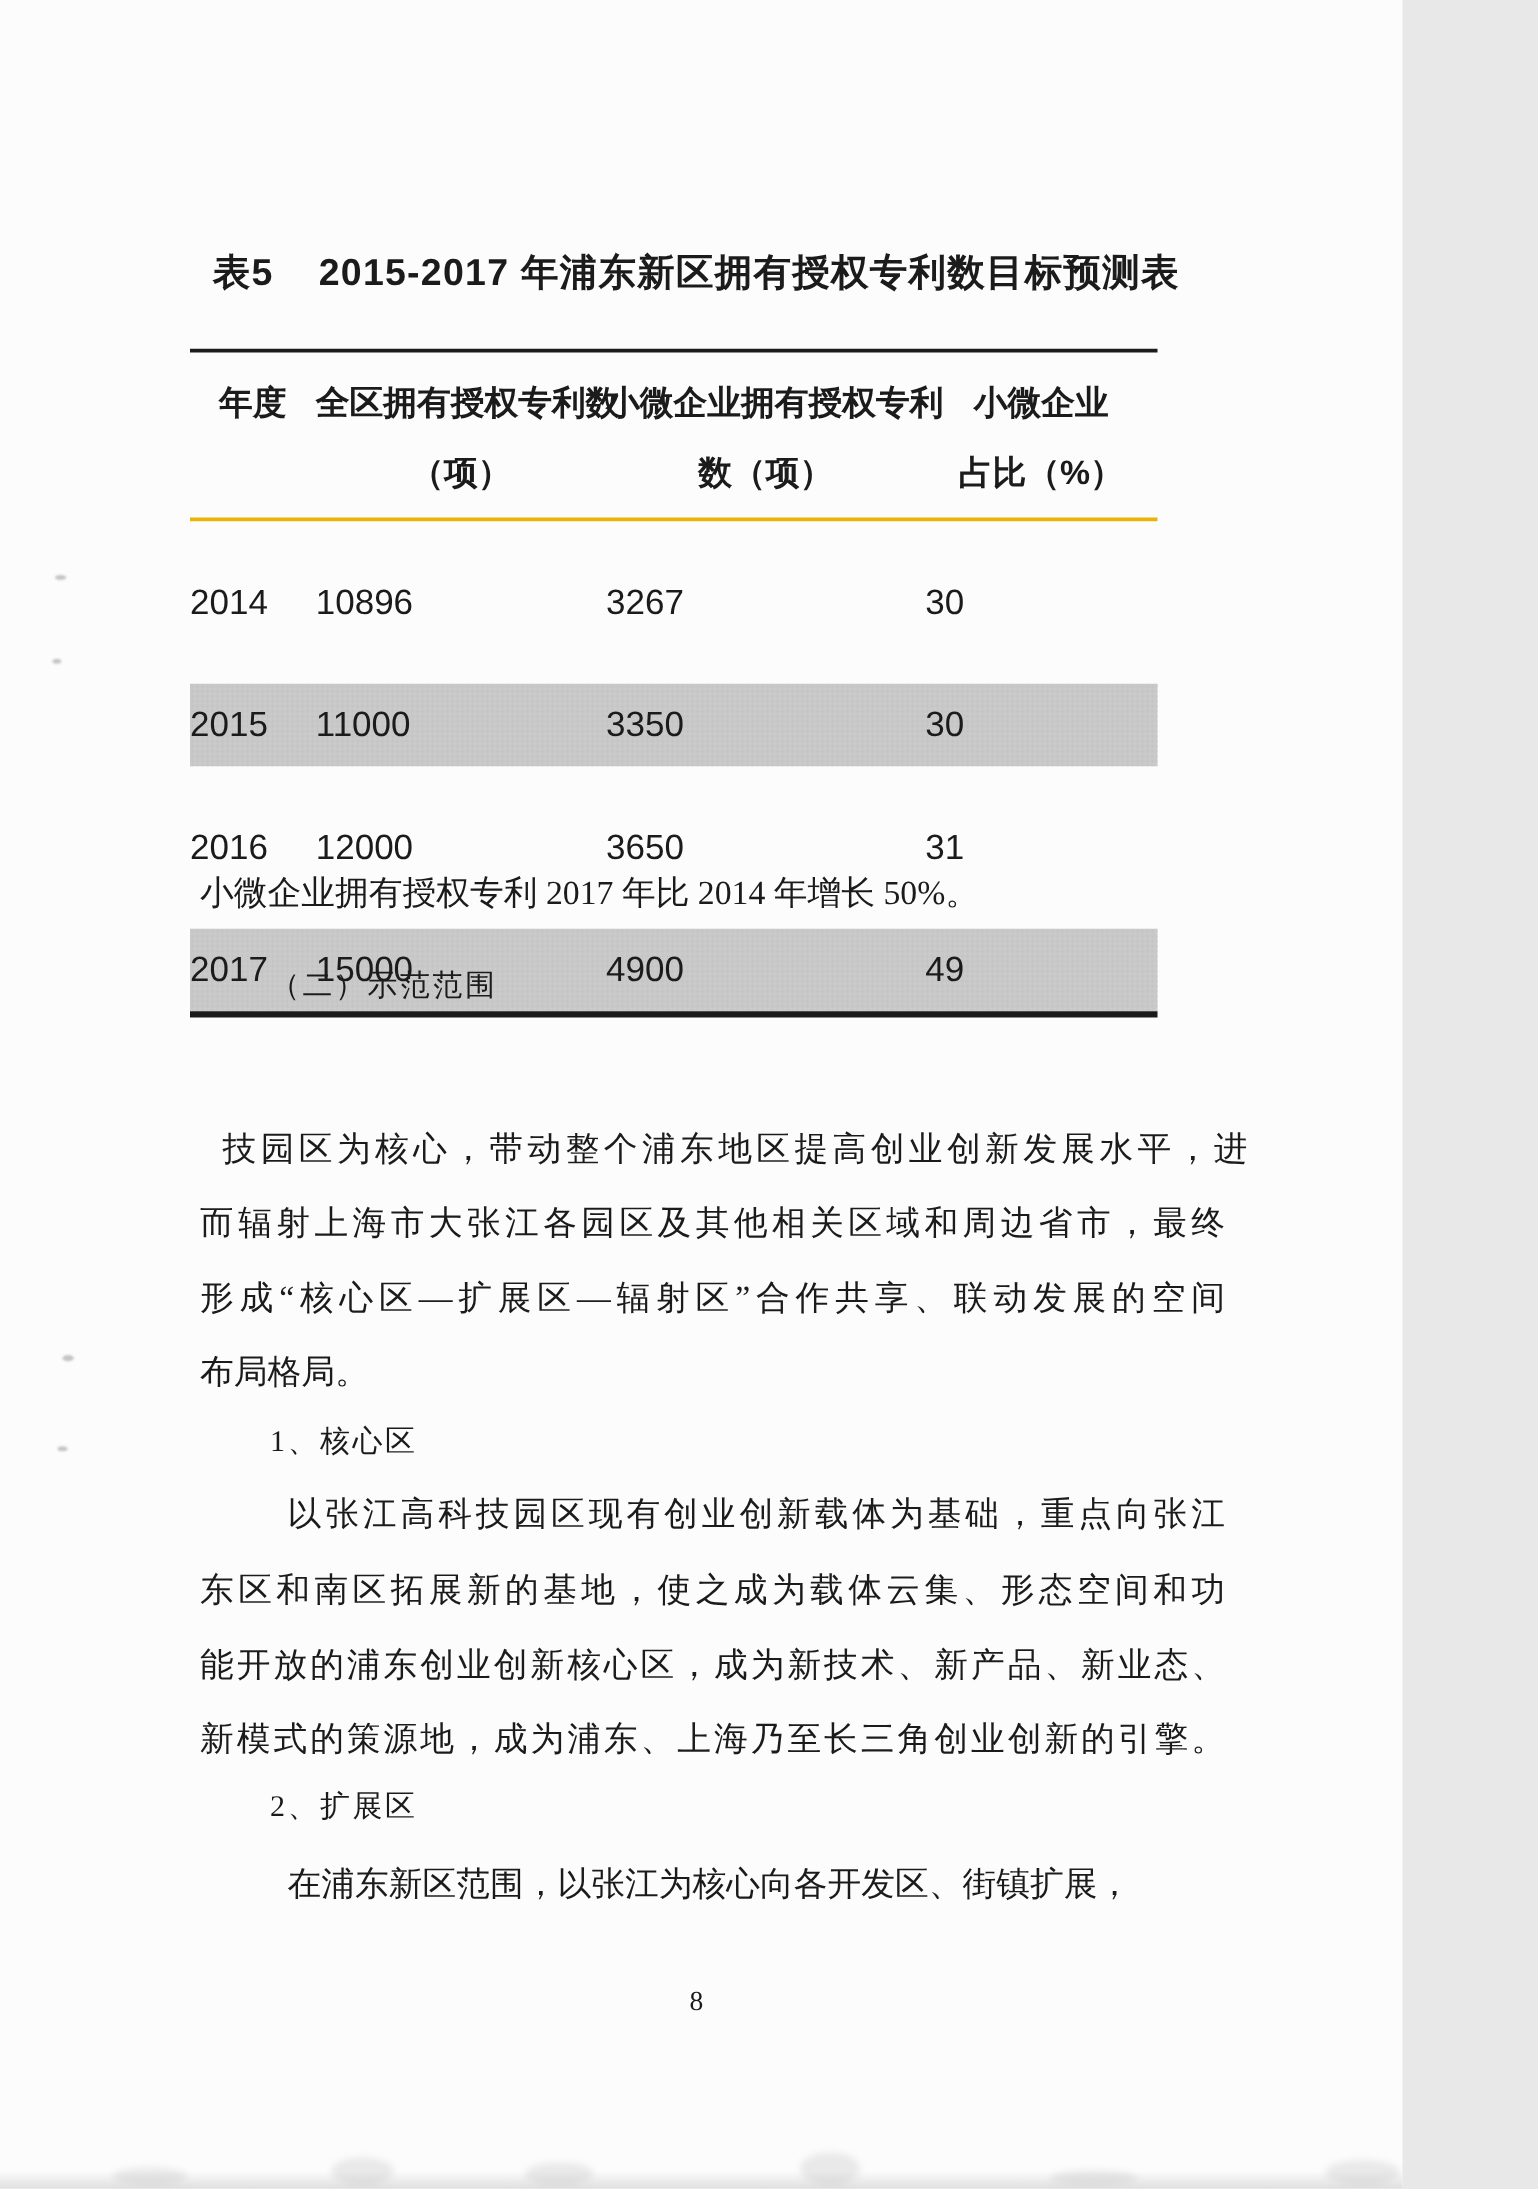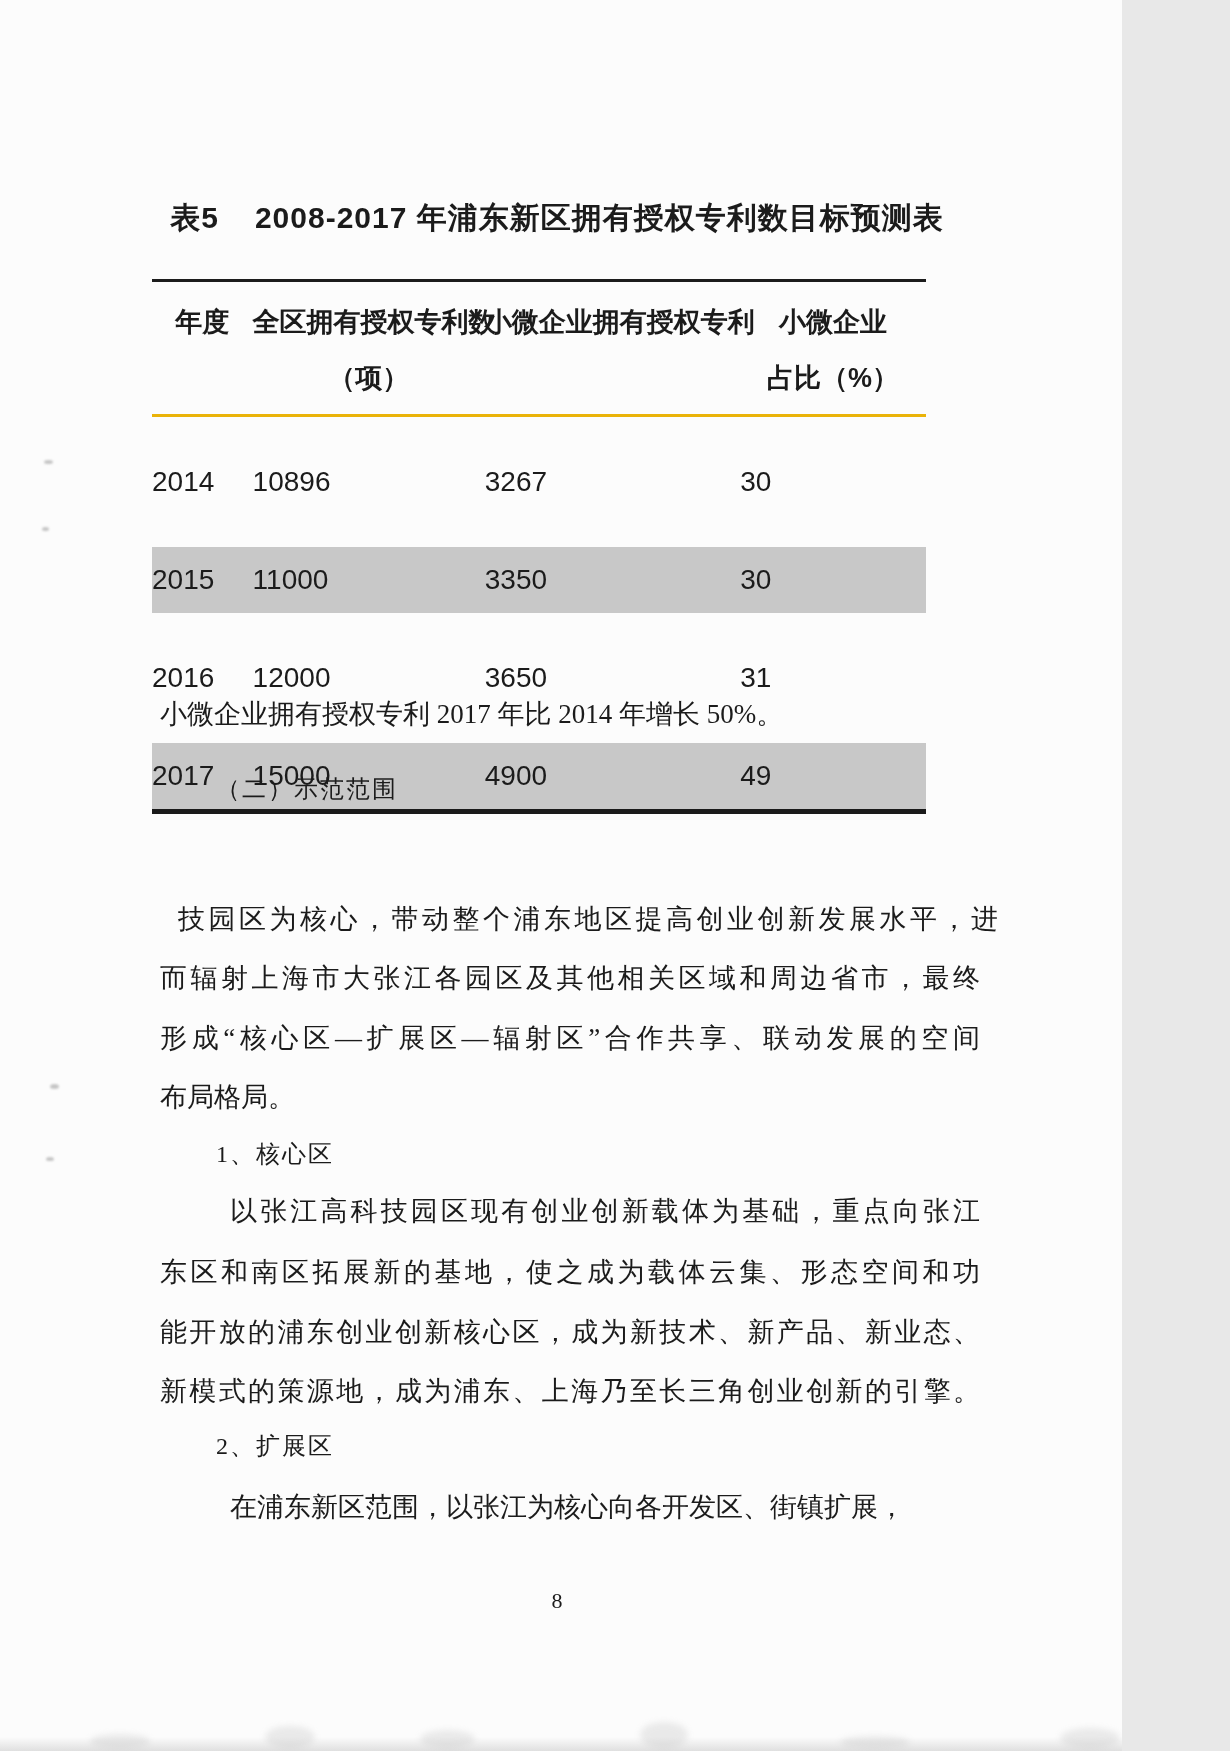--- a/index.html
+++ b/index.html
@@ -72,37 +72,38 @@
     background:linear-gradient(rgba(0,0,0,0), rgba(170,170,170,.35));
   }
 </style>
 </head>
 <body>
 
 <div class="page">
 
   <div class="doc-title">
     <span>表5</span>
-    <span>2008-2017 年浦东新区拥有授权专利数目标预测表</span>
+    <span>2015-2017 年浦东新区拥有授权专利数目标预测表</span>
   </div>
 
   <div class="table-wrap">
     <div class="rule-top"></div>
 
     <div class="thead">
       <div class="th">
         <div>年度</div>
         <div></div>
       </div>
       <div class="th">
         <div>全区拥有授权专利数</div>
         <div>（项）</div>
       </div>
       <div class="th">
         <div>小微企业拥有授权专利</div>
+        <div>数（项）</div>
       </div>
       <div class="th">
         <div>小微企业</div>
         <div>占比（%）</div>
       </div>
     </div>
 
     <div class="trow">
       <div>2014</div>
       <div>10896</div>

